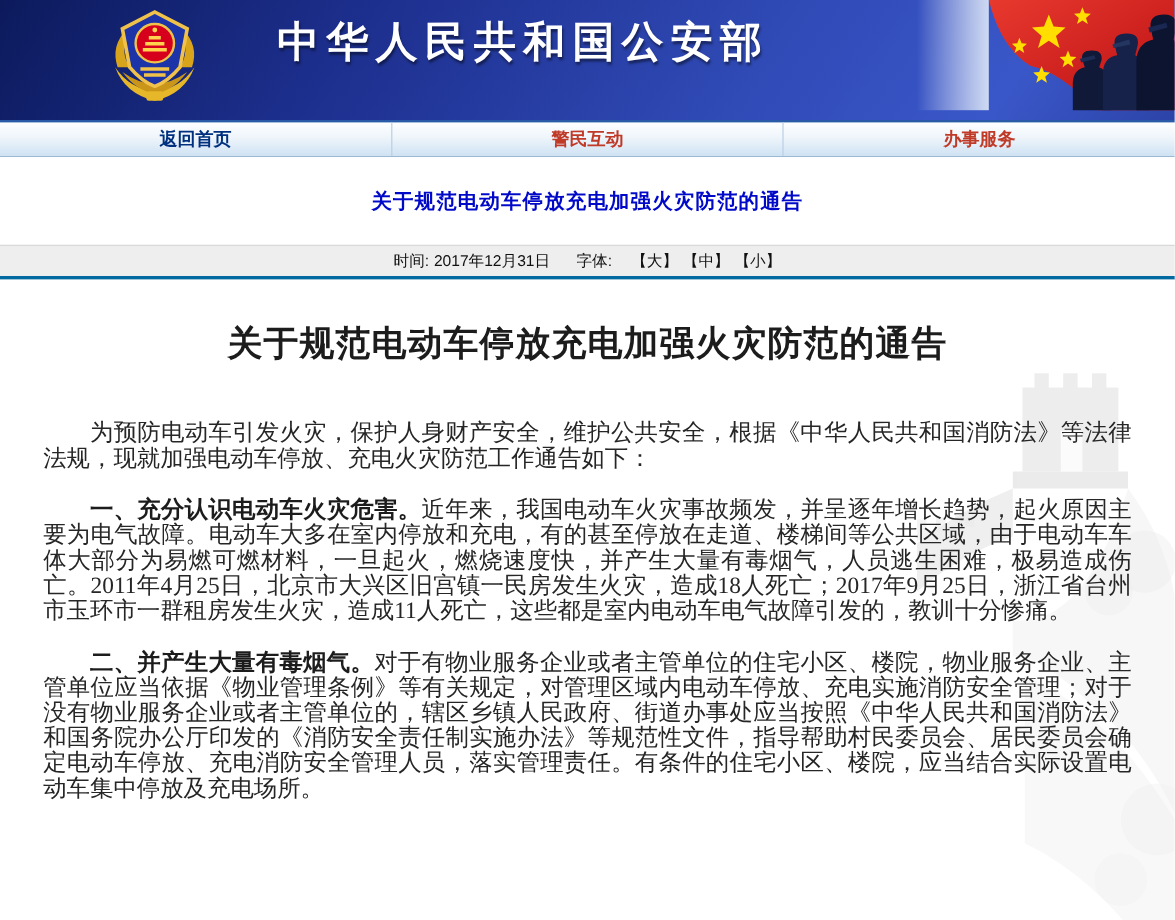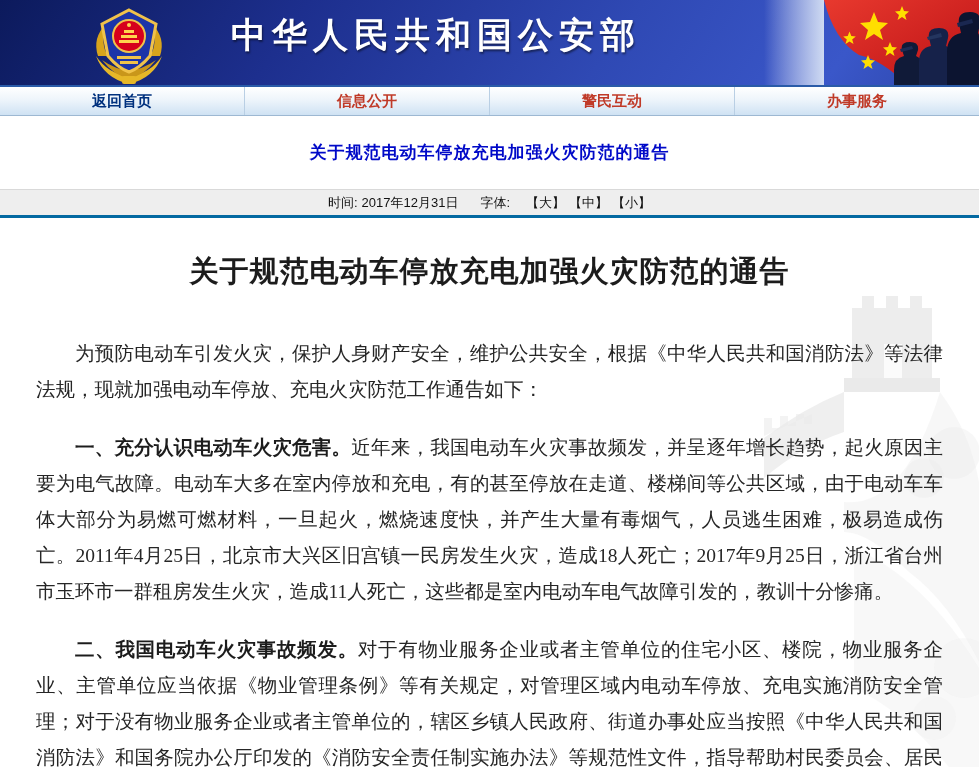--- a/index.html
+++ b/index.html
@@ -2,21 +2,21 @@
 <html><head>
 <meta charset="utf-8">
 <style>
   html,body{margin:0;padding:0;}
   body{
     width:979px;height:767px;overflow:hidden;background:#ffffff;
     font-family:"Liberation Sans",sans-serif;position:relative;
   }
   
   .site-header{
-    position:relative;height:85px;
+    position:relative;height:100px;
     background:linear-gradient(125deg,#0c1a5c 0%,#1d2f8e 30%,#2f49b4 62%,#3a57c9 85%,#2c44a8 100%);
     overflow:hidden;
   }
   .emblem-wrap{position:absolute;left:84px;top:4px;width:90px;height:86px;}
   .hdr-title{
     position:absolute;left:231px;top:12px;color:#ffffff;font-weight:bold;
     font-size:35px;letter-spacing:6px;white-space:nowrap;
     text-shadow:1px 2px 2px rgba(0,0,0,.45);
   }
   .hdr-sub{
@@ -51,21 +51,21 @@
   .font-opt{cursor:pointer;}
   
   .article{position:relative;padding:20px 36px 0 36px;background:#fff;}
   .watermark{position:absolute;right:0;top:30px;width:215px;height:560px;opacity:.35;pointer-events:none;}
   .article-title{
     text-align:center;font-family:"Liberation Serif","DejaVu Serif",serif;
     font-weight:bold;font-size:29px;color:#1c1c1c;margin:14px 0 44px 0;letter-spacing:1px;
     position:relative;z-index:2;
   }
   .para{
-    font-family:"Liberation Serif","DejaVu Serif",serif;font-size:19.5px;line-height:36px;
+    font-family:"Liberation Serif","DejaVu Serif",serif;font-size:19.5px;line-height:21px;
     color:#262626;text-indent:2em;text-align:justify;margin:0 0 22px 0;position:relative;z-index:2;
   }
   .para b{font-weight:bold;color:#1c1c1c;}
 </style>
 </head>
 <body>
 
 <div class="site-header">
   <div class="emblem-wrap">
     <svg width="90" height="86" viewBox="0 0 90 86">
@@ -120,21 +120,20 @@
         <path d="M136,49 l12,-3 1,3 -12,3 Z" fill="#1d2c55"></path>
         <path d="M163,37 l14,-4 1,4 -14,3 Z" fill="#24355f"></path>
         <path d="M193,23 l15,-4 1,4 -15,4 Z" fill="#1a2750"></path>
       </g>
     </svg>
   </div>
 </div>
 
 <div class="main-nav">
   <div class="nav-item nav-home">返回首页</div>
-  <div class="nav-item nav-red">信息公开</div>
   <div class="nav-item nav-red">警民互动</div>
   <div class="nav-item nav-red">办事服务</div>
 </div>
 
 <div class="page-title-bar">
   <span class="page-title">关于规范电动车停放充电加强火灾防范的通告</span>
 </div>
 
 <div class="meta-bar">
   <span>时间:</span>
@@ -170,15 +169,15 @@
       </g>
     </svg>
   </div>
 
   <div class="article-title">关于规范电动车停放充电加强火灾防范的通告</div>
 
   <p class="para"><b></b><span>为预防电动车引发火灾，保护人身财产安全，维护公共安全，根据《中华人民共和国消防法》等法律法规，现就加强电动车停放、充电火灾防范工作通告如下：</span></p>
 
   <p class="para"><b>一、充分认识电动车火灾危害。</b><span>近年来，我国电动车火灾事故频发，并呈逐年增长趋势，起火原因主要为电气故障。电动车大多在室内停放和充电，有的甚至停放在走道、楼梯间等公共区域，由于电动车车体大部分为易燃可燃材料，一旦起火，燃烧速度快，并产生大量有毒烟气，人员逃生困难，极易造成伤亡。2011年4月25日，北京市大兴区旧宫镇一民房发生火灾，造成18人死亡；2017年9月25日，浙江省台州市玉环市一群租房发生火灾，造成11人死亡，这些都是室内电动车电气故障引发的，教训十分惨痛。</span></p>
 
-  <p class="para"><b>二、我国电动车火灾事故频发。</b><span>对于有物业服务企业或者主管单位的住宅小区、楼院，物业服务企业、主管单位应当依据《物业管理条例》等有关规定，对管理区域内电动车停放、充电实施消防安全管理；对于没有物业服务企业或者主管单位的，辖区乡镇人民政府、街道办事处应当按照《中华人民共和国消防法》和国务院办公厅印发的《消防安全责任制实施办法》等规范性文件，指导帮助村民委员会、居民委员会确定电动车停放、充电消防安全管理人员，落实管理责任。有条件的住宅小区、楼院，应当结合实际设置电动车集中停放及充电场所。</span></p>
+  <p class="para"><b>二、并产生大量有毒烟气。</b><span>对于有物业服务企业或者主管单位的住宅小区、楼院，物业服务企业、主管单位应当依据《物业管理条例》等有关规定，对管理区域内电动车停放、充电实施消防安全管理；对于没有物业服务企业或者主管单位的，辖区乡镇人民政府、街道办事处应当按照《中华人民共和国消防法》和国务院办公厅印发的《消防安全责任制实施办法》等规范性文件，指导帮助村民委员会、居民委员会确定电动车停放、充电消防安全管理人员，落实管理责任。有条件的住宅小区、楼院，应当结合实际设置电动车集中停放及充电场所。</span></p>
 
 </div>
 
 </body></html>

